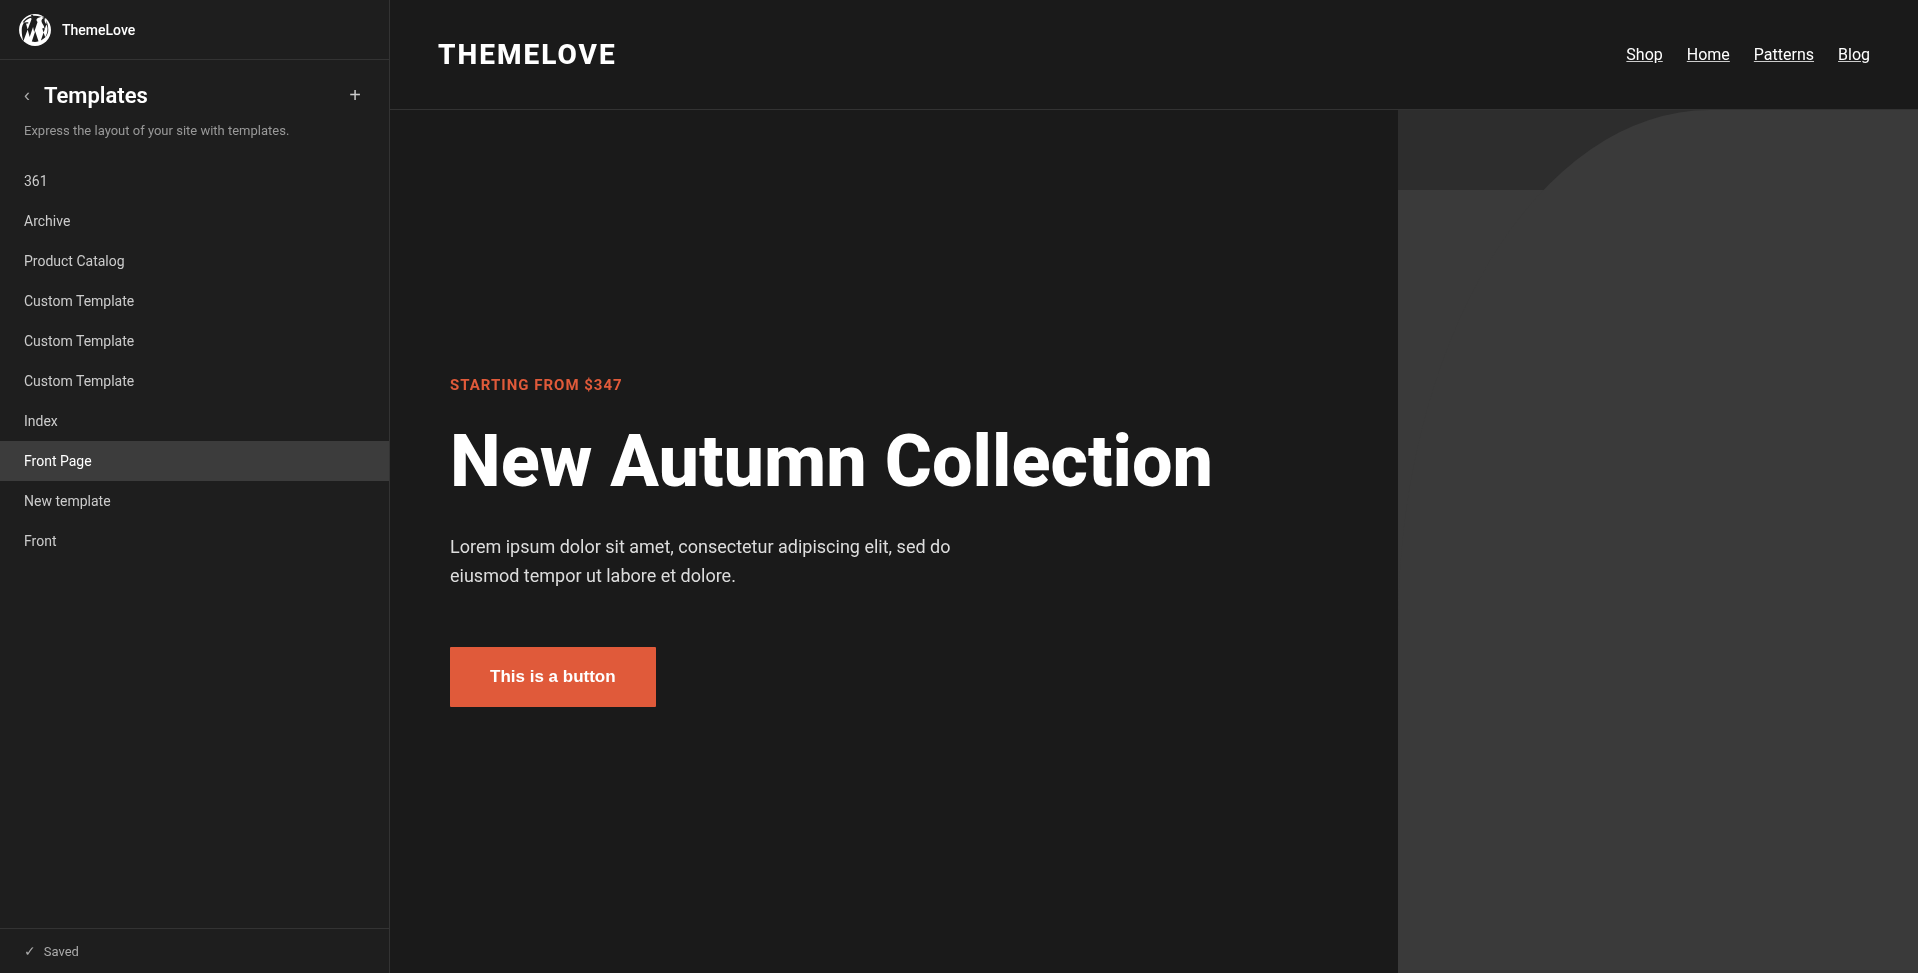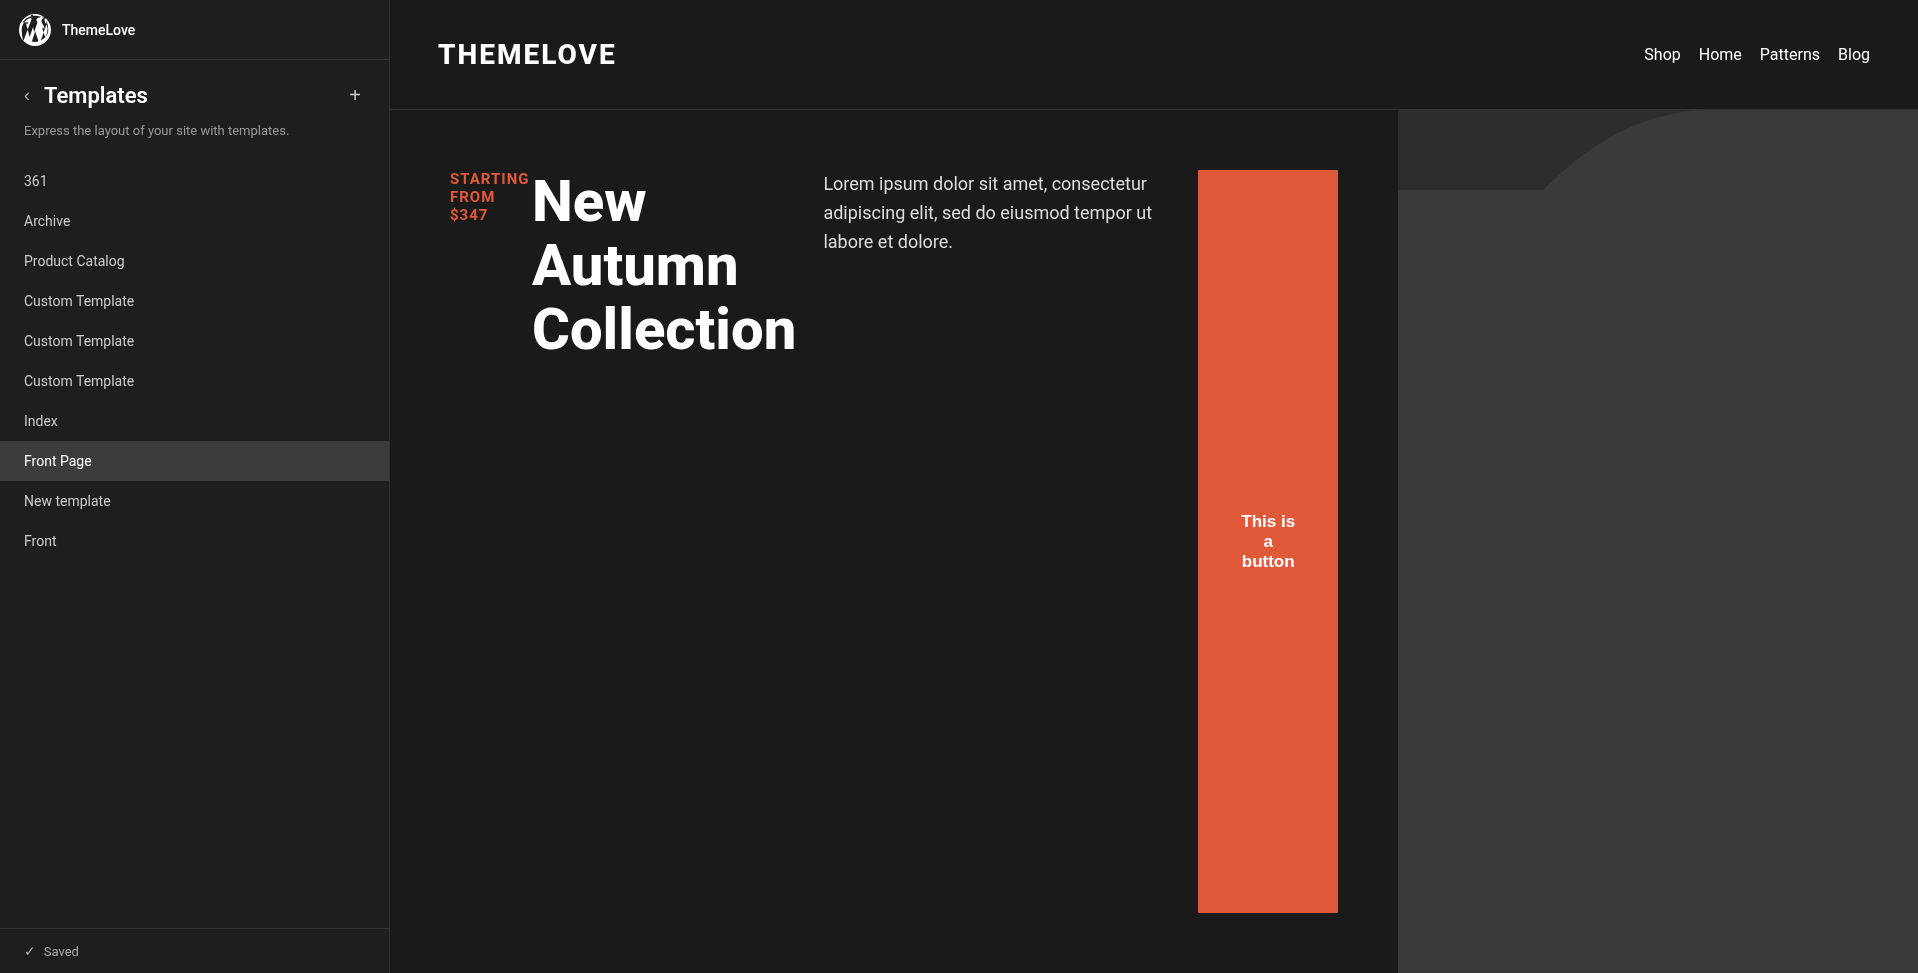--- a/index.html
+++ b/index.html
@@ -160,21 +160,22 @@
 
     .brand-name {
       color: #fff;
       font-size: 28px;
       font-weight: 800;
       letter-spacing: 2px;
     }
 
     .nav-links {
       display: flex;
-      gap: 18px;
+      gap: 24px;
+      text-decoration: underline;
     }
 
     .nav-link {
       color: #fff;
       font-size: 16px;
       text-decoration: none;
       cursor: pointer;
     }
 
     
@@ -184,36 +185,36 @@
       display: flex;
       align-items: stretch;
       overflow: hidden;
       position: relative;
     }
 
     .hero-left {
       flex: 1;
       padding: 60px 60px;
       display: flex;
-      flex-direction: row;
+      flex-direction: column;
       justify-content: center;
     }
 
     .hero-tag {
       color: #e05a3a;
       font-size: 15px;
       font-weight: 700;
       letter-spacing: 1px;
       text-transform: uppercase;
       margin-bottom: 28px;
     }
 
     .hero-title {
       color: #fff;
-      font-size: 58px;
+      font-size: 72px;
       font-weight: 800;
       line-height: 1.1;
       margin-bottom: 32px;
     }
 
     .hero-description {
       color: #ddd;
       font-size: 18px;
       line-height: 1.6;
       max-width: 520px;

